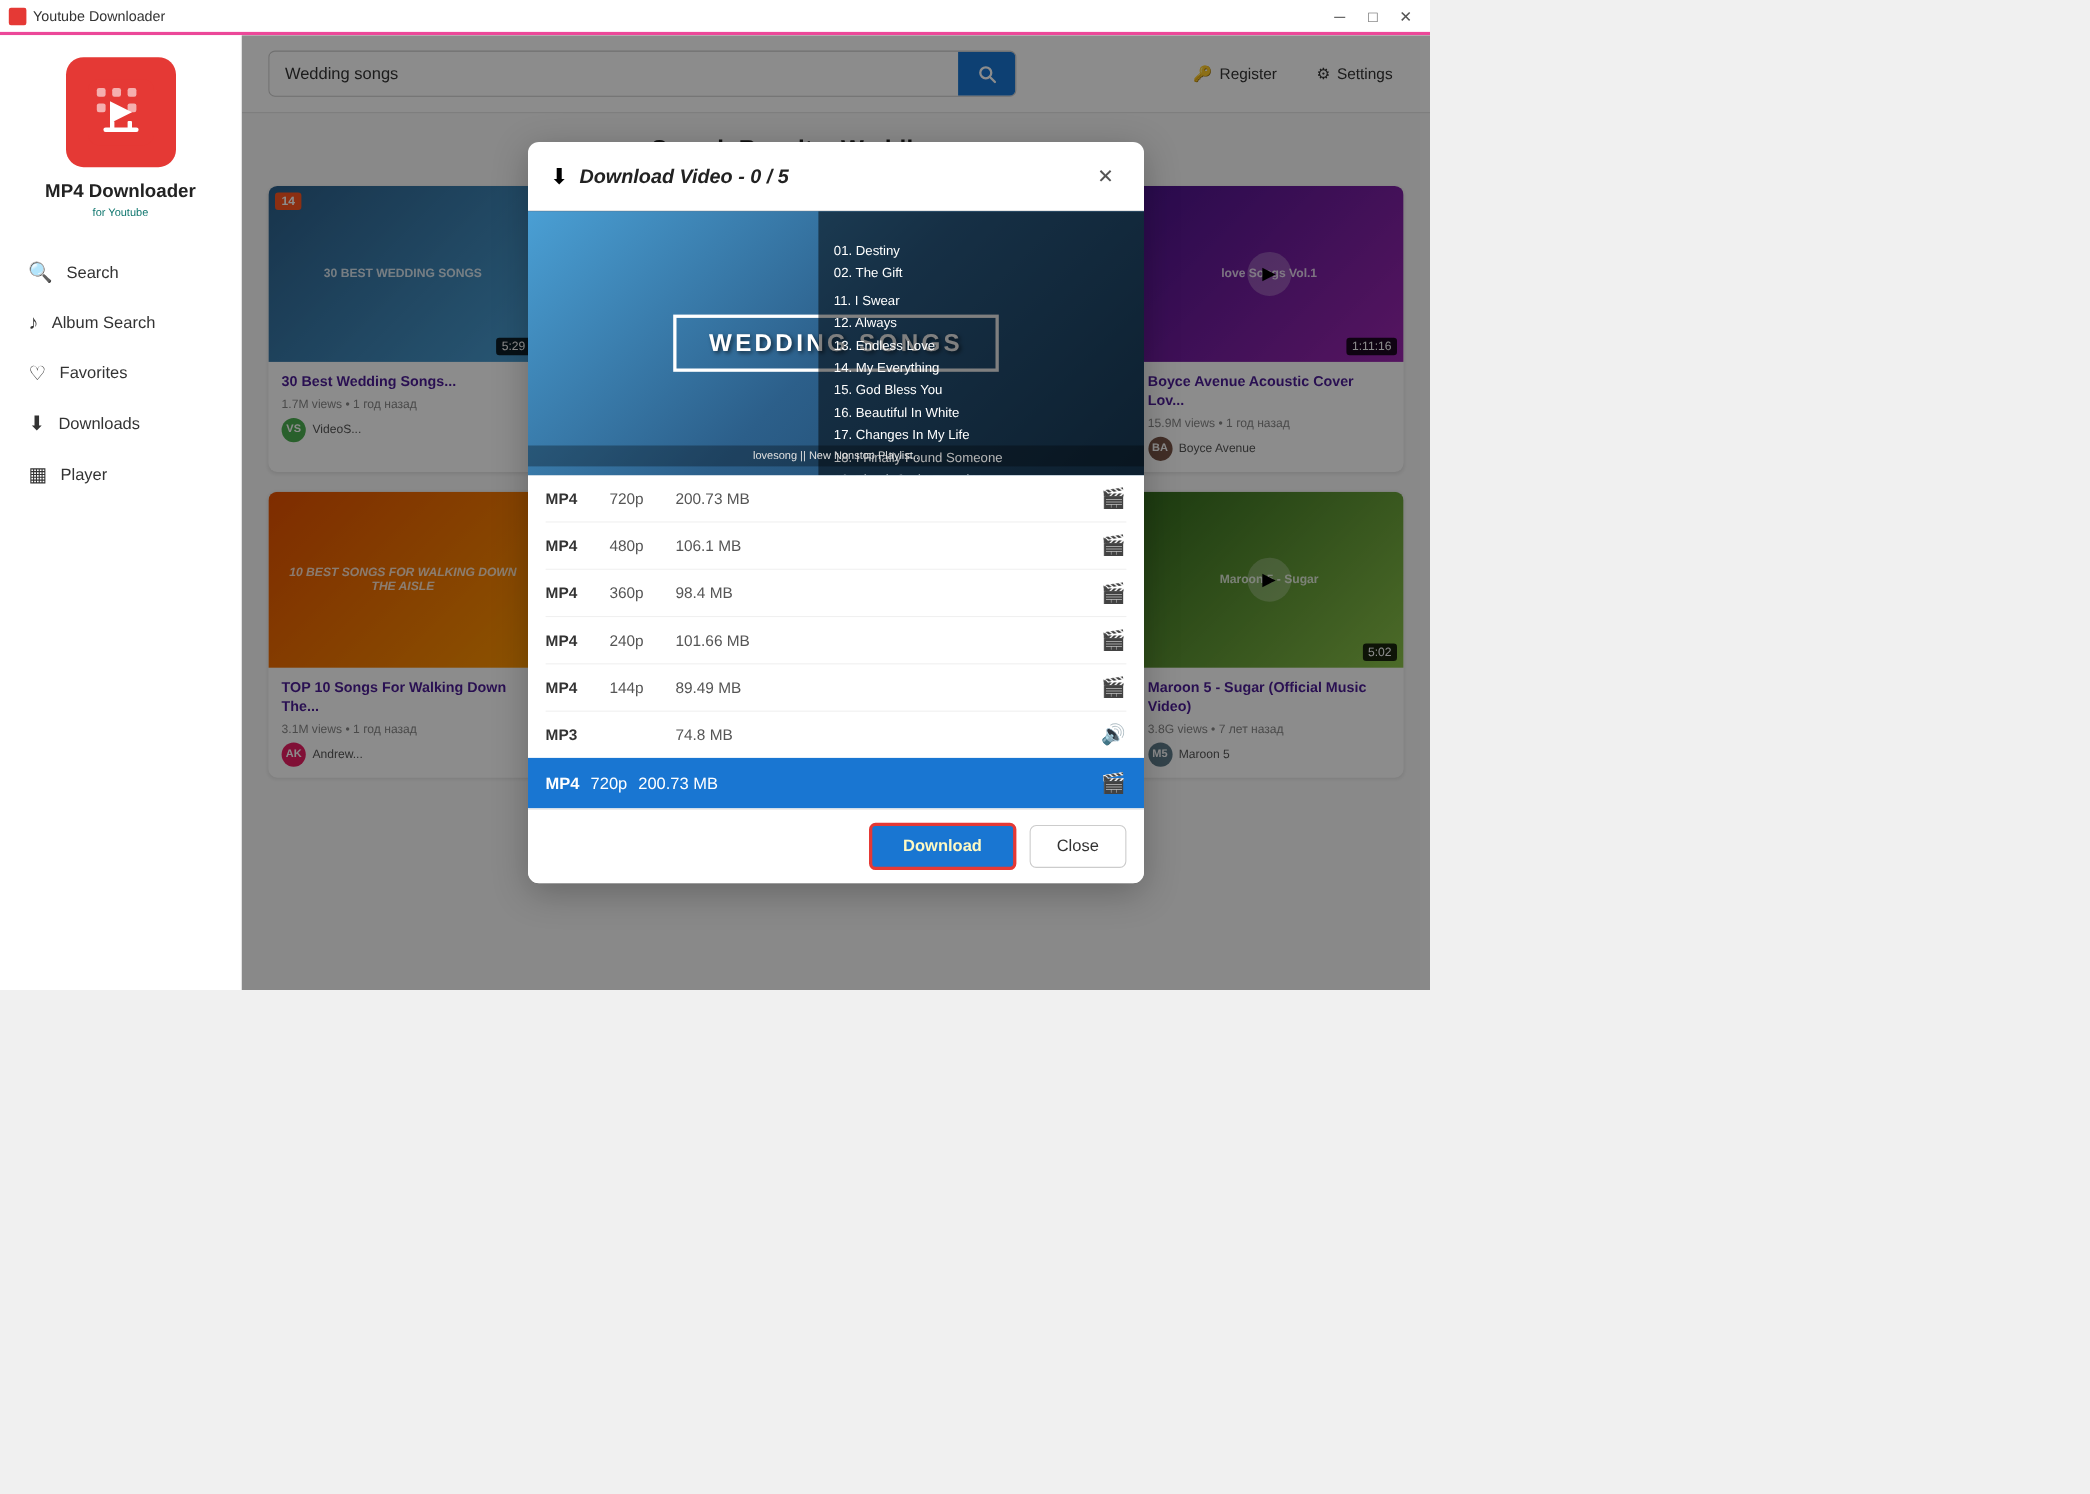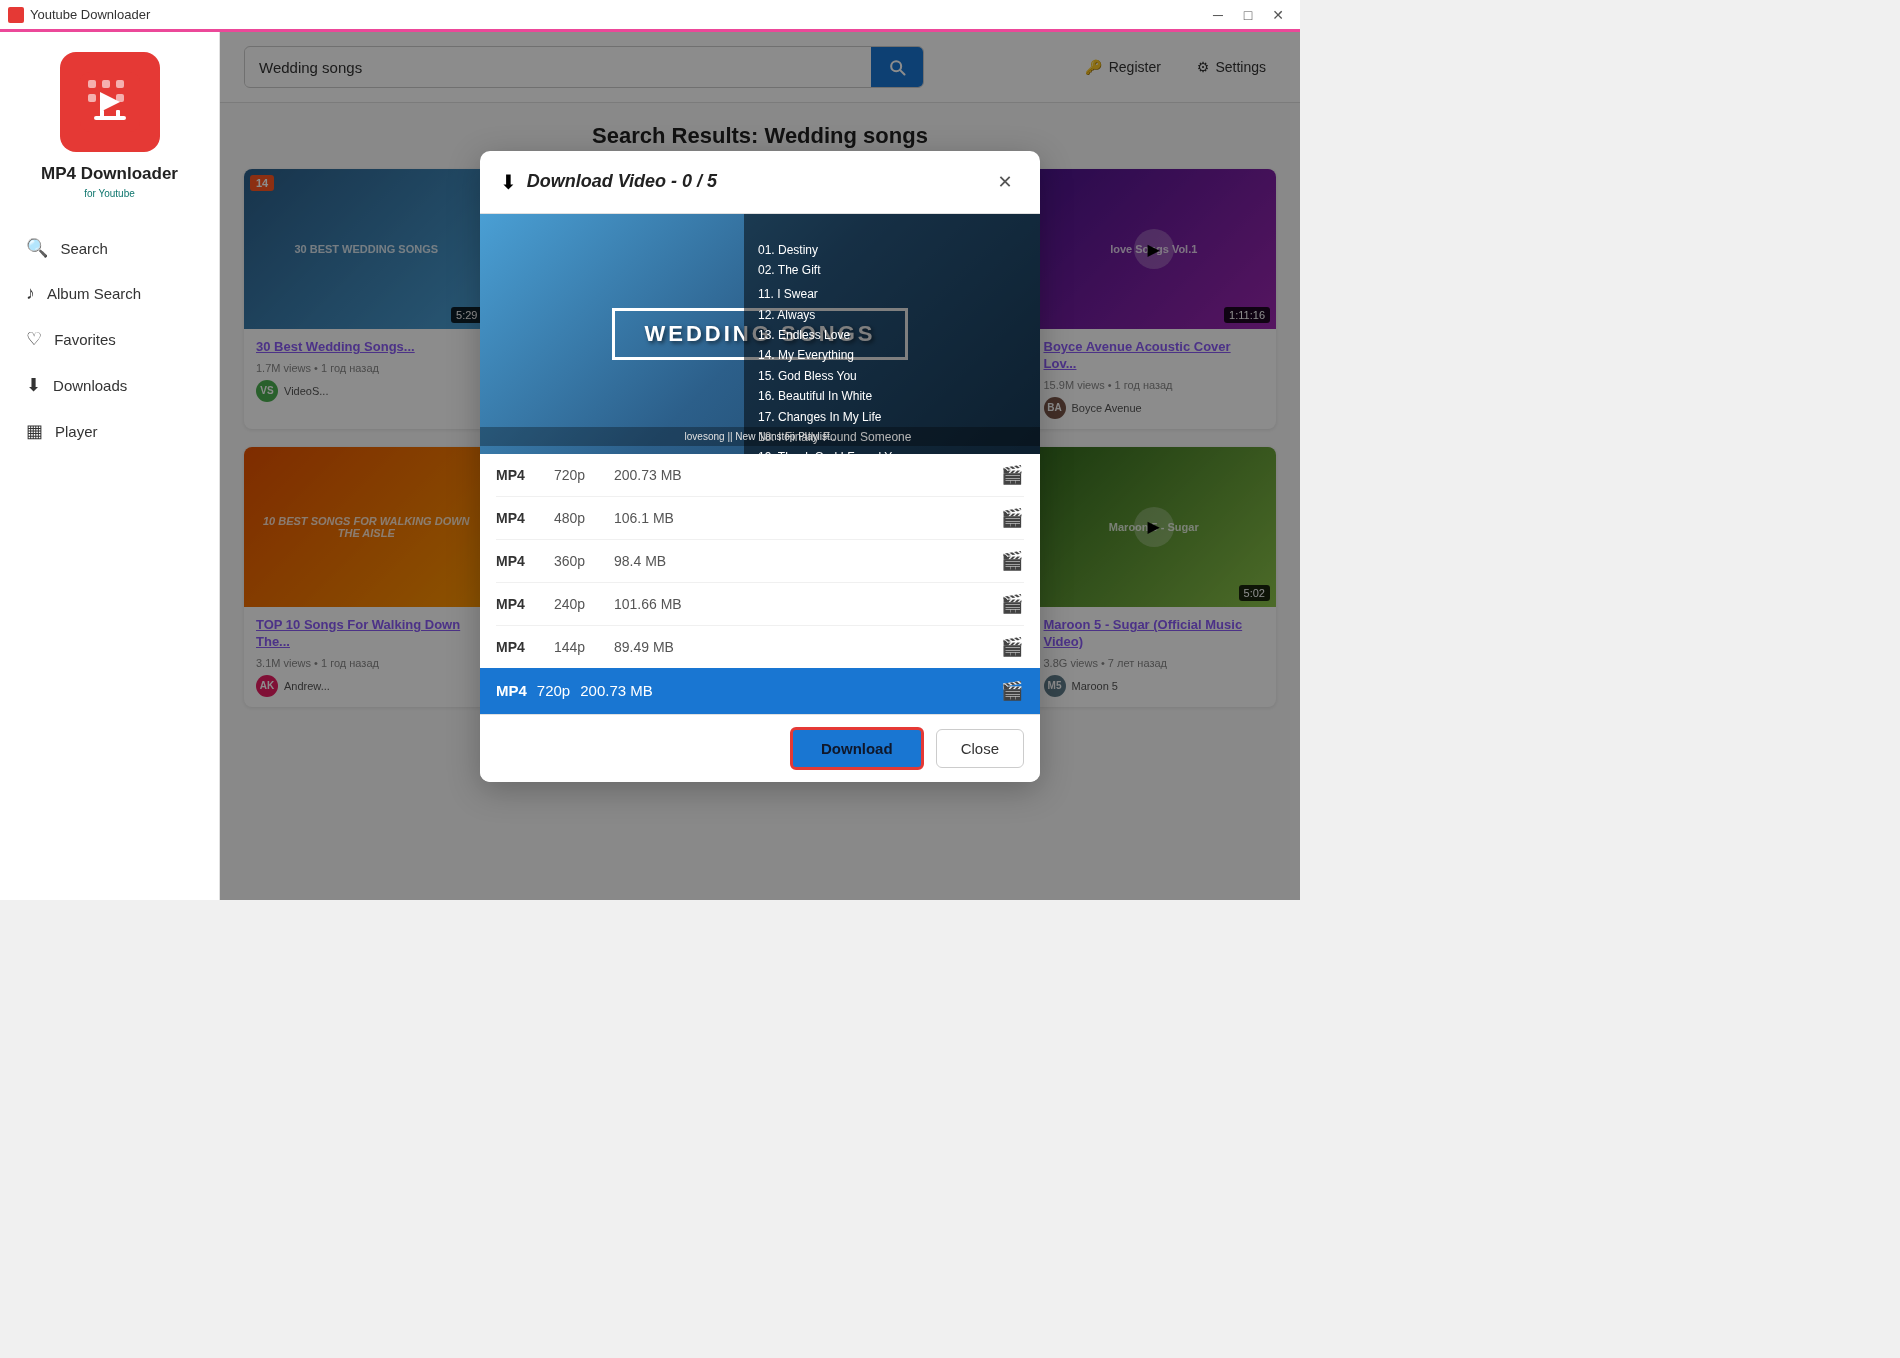--- a/index.html
+++ b/index.html
@@ -76,21 +76,21 @@
     .video-thumb-inner { width: 100%; height: 100%; display: flex; align-items: center; justify-content: center; }
     .video-duration {
       position: absolute; bottom: 6px; right: 6px; background: rgba(0,0,0,0.8);
       color: #fff; font-size: 11px; padding: 2px 5px; border-radius: 3px;
     }
     .video-badge {
       position: absolute; top: 6px; left: 6px; background: #ff5722;
       color: #fff; font-size: 11px; padding: 2px 6px; border-radius: 3px; font-weight: 600;
     }
     .video-info { padding: 10px 12px; }
-    .video-title { font-size: 13px; font-weight: 600; color: #8b5cf6; margin-bottom: 6px; line-height: 1.3; text-decoration: underline; }
+    .video-title { font-size: 13px; font-weight: 600; color: #4c1d95; margin-bottom: 6px; line-height: 1.3; }
     .video-meta { font-size: 11px; color: #888; margin-bottom: 6px; }
     .video-channel { display: flex; align-items: center; gap: 6px; font-size: 11px; color: #555; }
     .channel-avatar {
       width: 22px; height: 22px; border-radius: 50%; display: flex; align-items: center;
       justify-content: center; font-size: 10px; font-weight: 700; color: #fff; flex-shrink: 0;
     }
 
     
     .results-area::-webkit-scrollbar { width: 8px; }
     .results-area::-webkit-scrollbar-track { background: #e0e0e0; }
@@ -163,21 +163,21 @@
     .selected-bar-size { font-size: 15px; }
     .selected-bar-icon { font-size: 18px; margin-left: auto; }
 
     
     .modal-footer {
       display: flex; align-items: center; justify-content: flex-end;
       padding: 12px 16px; gap: 12px; border-top: 1px solid #e0e0e0;
       background: #fff;
     }
     .btn-download {
-      background: #1976d2; color: #0f172a; border: 3px solid #e53935;
+      background: #1976d2; color: #fef9c3; border: 3px solid #e53935;
       padding: 10px 28px; border-radius: 6px; font-size: 15px; font-weight: 600;
       cursor: pointer;
     }
     .btn-close-modal {
       background: #fff; color: #333; border: 1.5px solid #ccc;
       padding: 10px 24px; border-radius: 6px; font-size: 15px; font-weight: 500; cursor: pointer;
     }
 
     
     .thumb-1 { background: linear-gradient(135deg, #2c5f8a, #4a9fd4); }
@@ -476,20 +476,26 @@
             <span class="format-quality">240p</span>
             <span class="format-size">101.66 MB</span>
             <span class="format-icon">🎬</span>
           </div>
           <div class="format-row">
             <span class="format-type">MP4</span>
             <span class="format-quality">144p</span>
             <span class="format-size">89.49 MB</span>
             <span class="format-icon">🎬</span>
           </div>
+          <div class="format-row">
+            <span class="format-type">MP3</span>
+            <span class="format-quality"></span>
+            <span class="format-size">74.8 MB</span>
+            <span class="format-icon">🔊</span>
+          </div>
         </div>
 
         <div class="selected-bar">
           <span class="selected-bar-type">MP4</span>
           <span class="selected-bar-quality">720p</span>
           <span class="selected-bar-size">200.73 MB</span>
           <span class="selected-bar-icon">🎬</span>
         </div>
 
         <div class="modal-footer">

